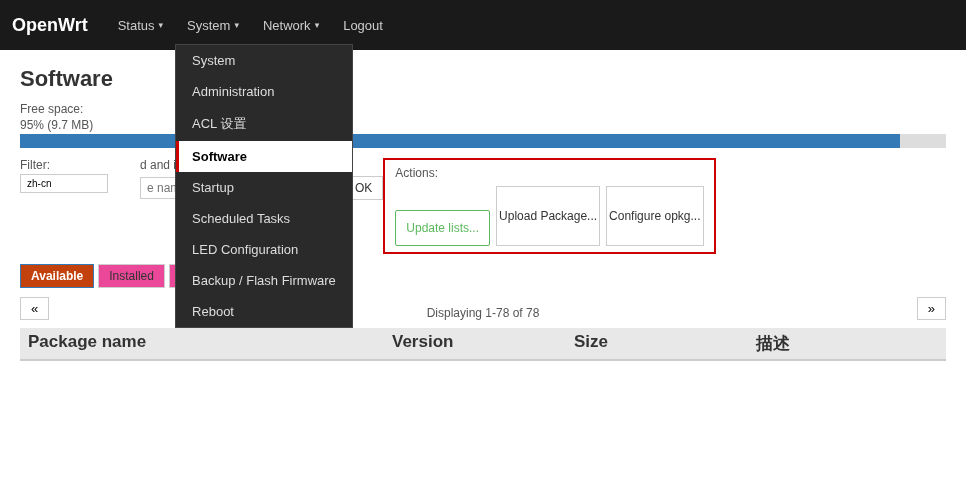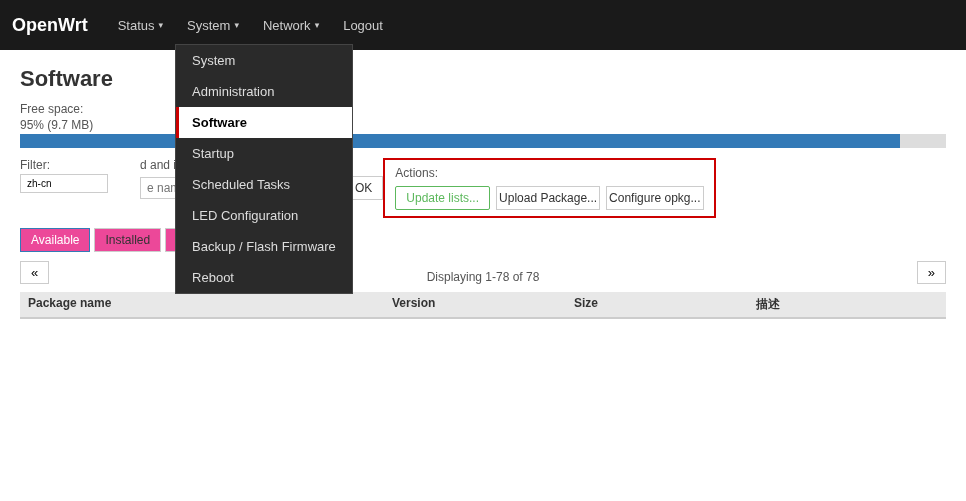--- a/index.html
+++ b/index.html
@@ -121,24 +121,25 @@
       display: inline-flex;
       flex-direction: column;
       gap: 4px;
     }
     .actions-label { font-size: 12px; color: #555; margin-bottom: 2px; }
     .actions-buttons { display: flex; gap: 6px; }
     .btn-action {
       border: 1px solid #5cb85c;
       color: #5cb85c;
       background: #fff;
-      padding: 4px 10px;
+      padding: 10px 10px;
       cursor: pointer;
       font-size: 12px;
       border-radius: 2px;
+      margin-top: 24px;
     }
     .btn-action-gray {
       border: 1px solid #ccc;
       color: #333;
       background: #fff;
       padding: 3px 2px;
       cursor: pointer;
       font-size: 12px;
     }
 
@@ -150,23 +151,24 @@
     }
     .tab {
       padding: 4px 10px;
       font-size: 12px;
       border: 1px solid #ccc;
       cursor: pointer;
       background: #ec4899;
       color: #333;
     }
     .tab.active {
-      background: #ec4899;
+      background: #c2410c;
       color: #fff;
       border-color: #337ab7;
+      font-weight: bold;
     }
 
     
     .pagination-row {
       display: flex;
       align-items: center;
       justify-content: space-between;
       margin-bottom: 8px;
     }
     .pag-btn {
@@ -177,21 +179,21 @@
       font-size: 13px;
     }
     .pag-info { font-size: 12px; color: #555; margin-top: 10px; }
 
     
     .table-header {
       display: grid;
       grid-template-columns: 2fr 1fr 1fr 1fr;
       background: #e8e8e8;
       border-bottom: 2px solid #ccc;
-      font-size: 12px;
+      font-size: 17px;
       font-weight: bold;
       padding: 4px 8px;
       color: #333;
     }
 
     
     .divider { height: 20px; background: #eee; margin: 0 -20px; }
 
     
     .nav-system { position: relative; }
@@ -207,20 +209,21 @@
     <span class="arrow">▾</span>
   </div>
 
   <div class="nav-item nav-system">
     <span>System</span>
     <span class="arrow">▾</span>
 
     <div class="dropdown-menu">
       <div class="dropdown-item">System</div>
       <div class="dropdown-item">Administration</div>
+      <div class="dropdown-item">ACL 设置</div>
       <div class="dropdown-item active">Software</div>
       <div class="dropdown-item">Startup</div>
       <div class="dropdown-item">Scheduled Tasks</div>
       <div class="dropdown-item">LED Configuration</div>
       <div class="dropdown-item">Backup / Flash Firmware</div>
       <div class="dropdown-item">Reboot</div>
     </div>
   </div>
 
   <div class="nav-item">

